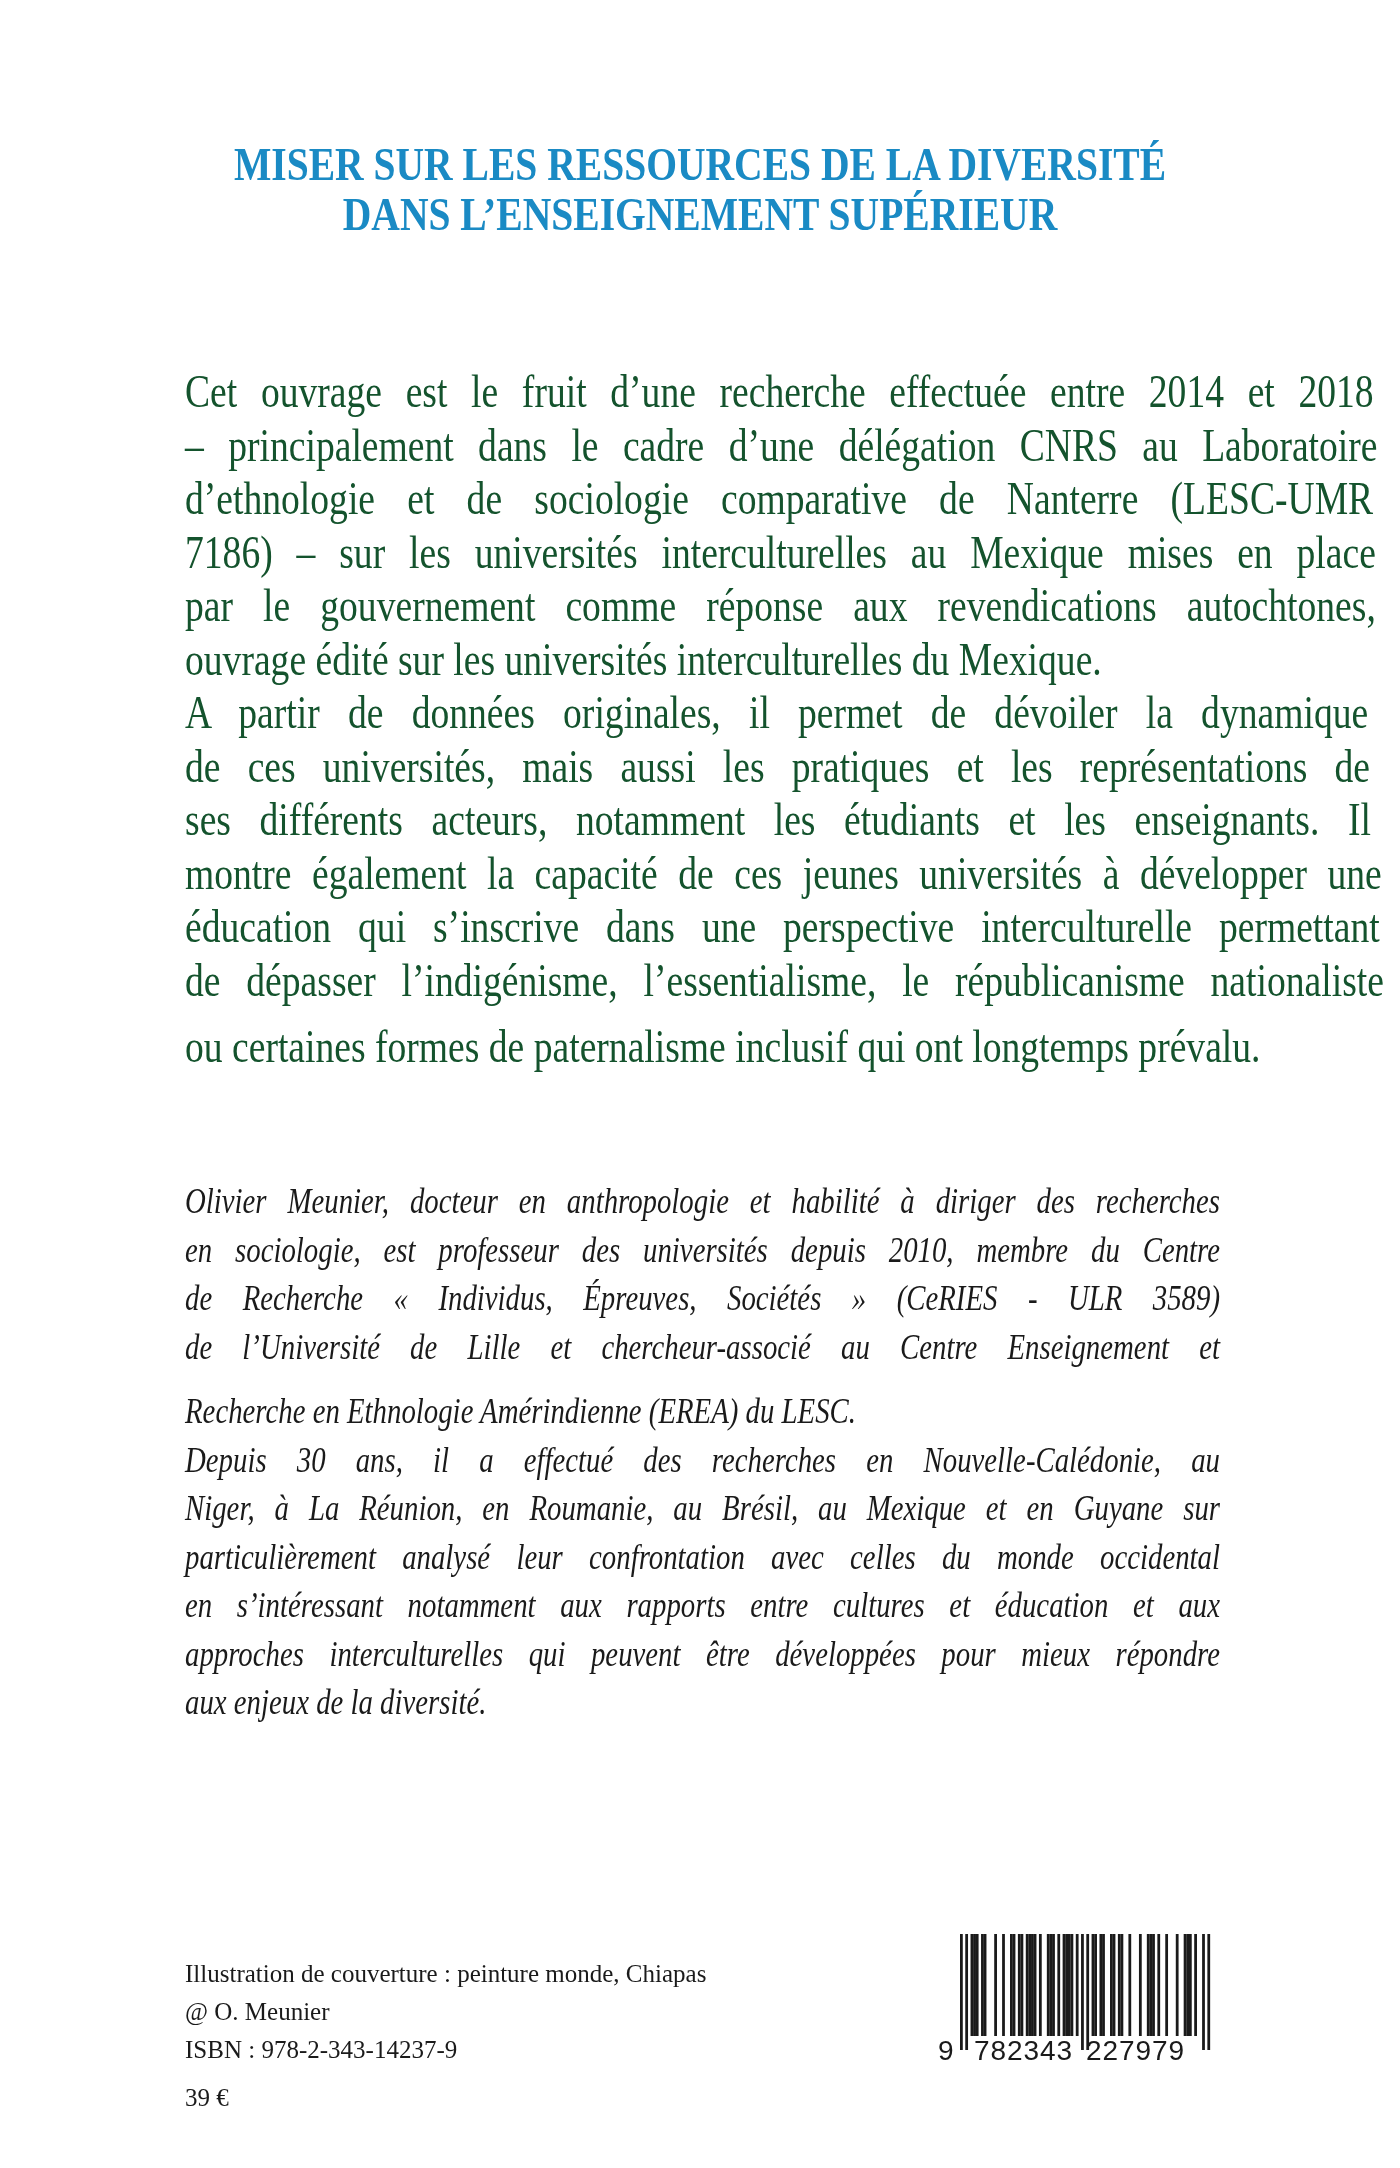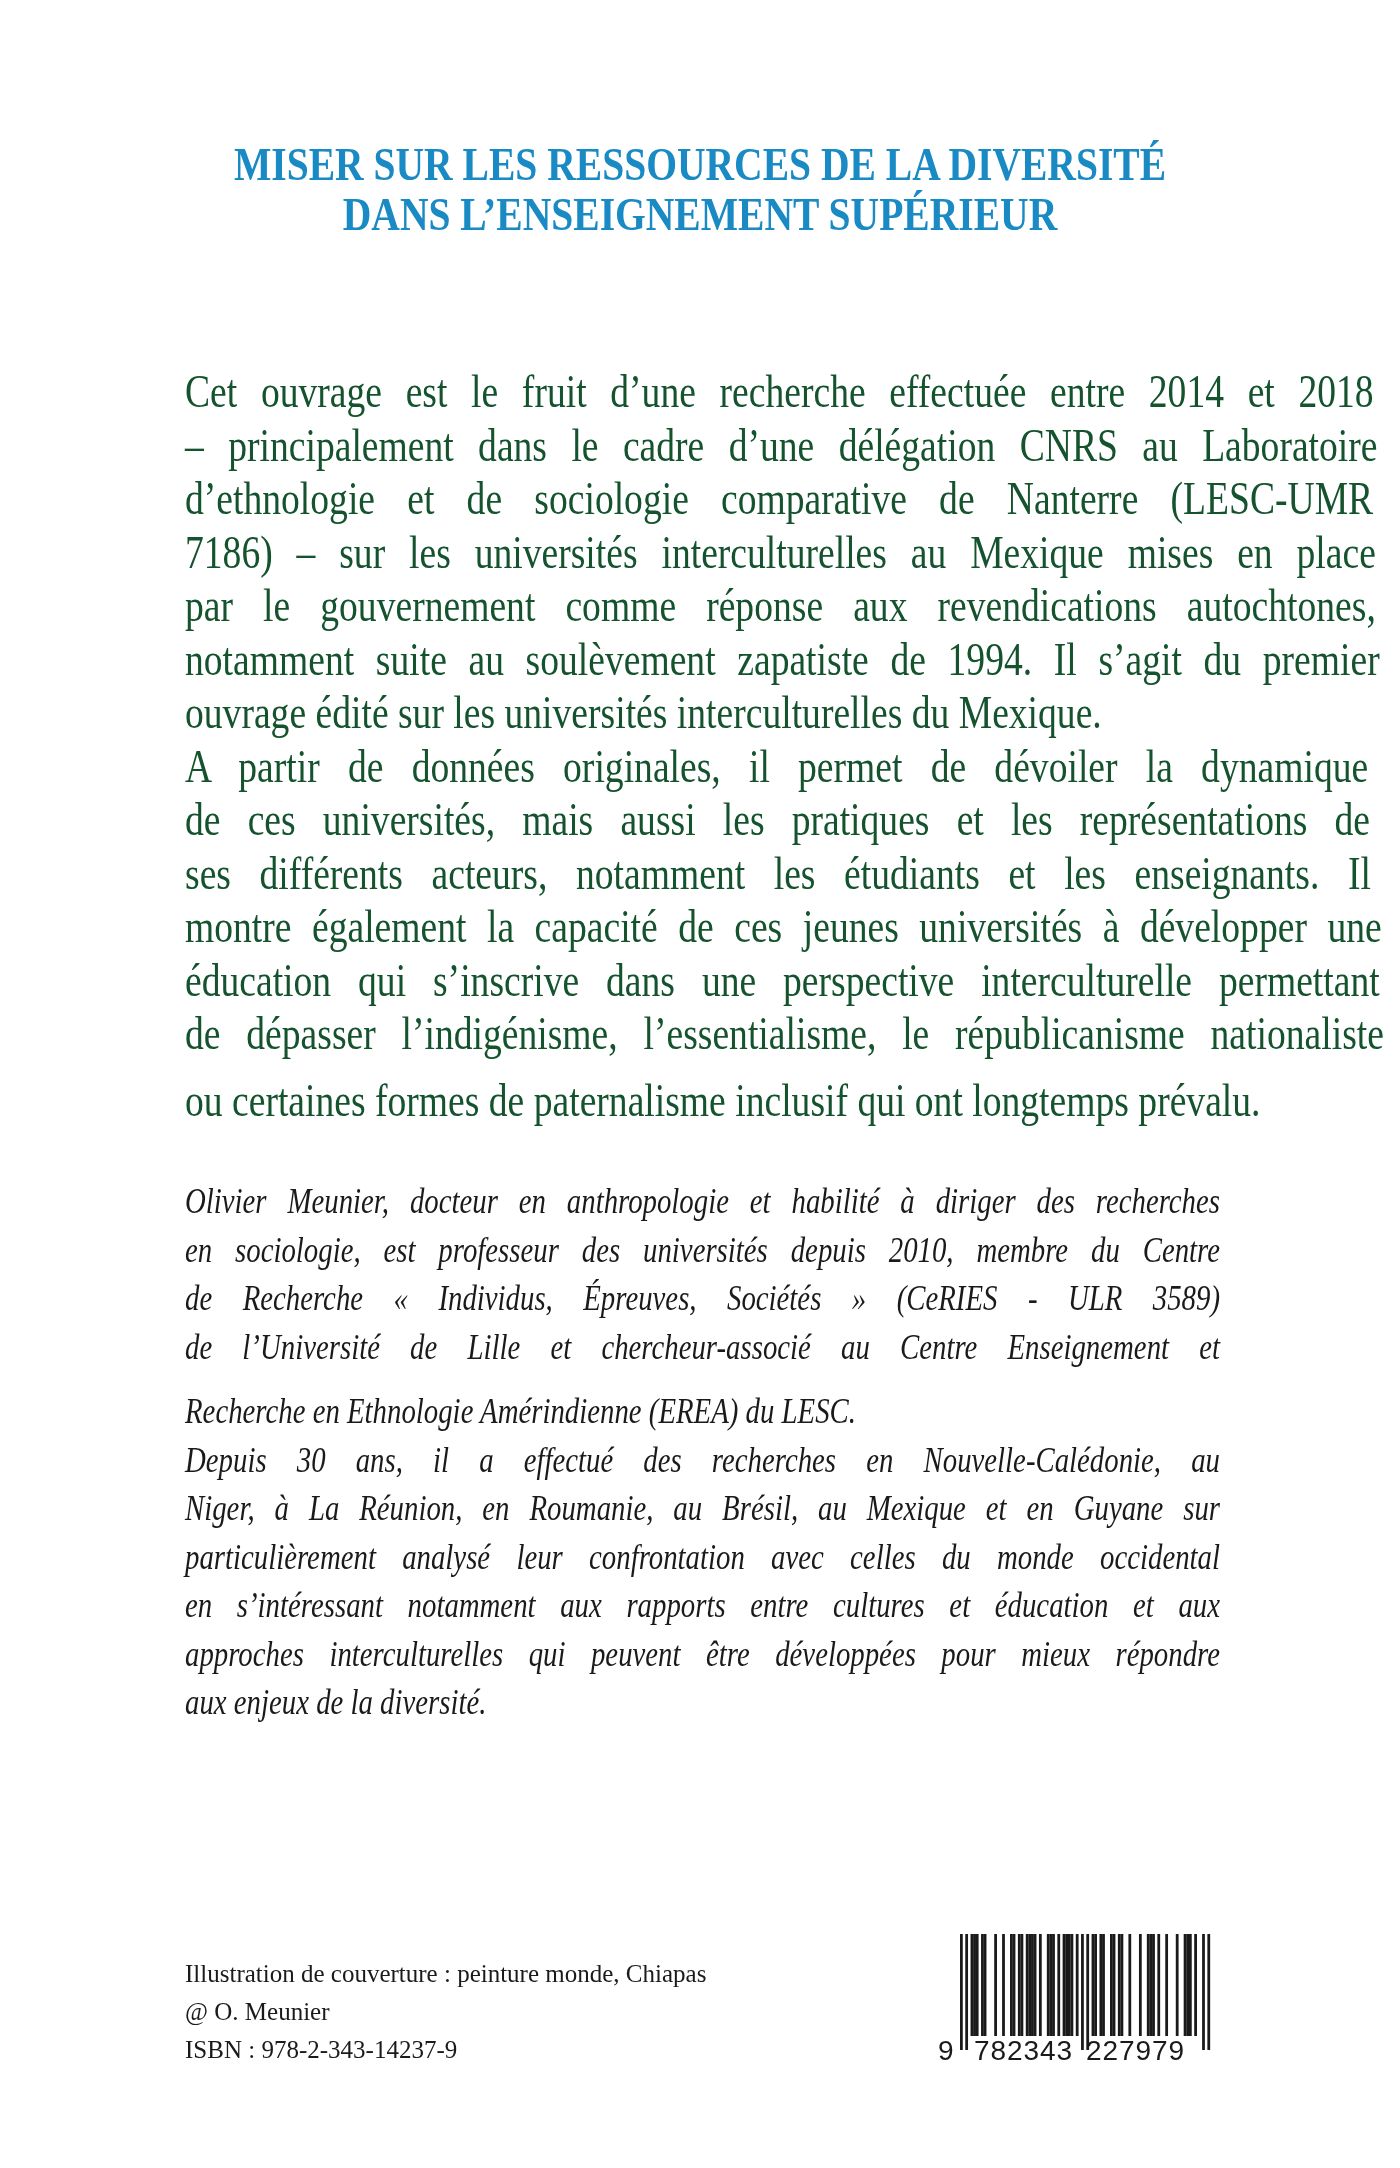--- a/index.html
+++ b/index.html
@@ -35,21 +35,20 @@
     <span class="tl">MISER SUR LES RESSOURCES DE LA DIVERSITÉ</span>
     <span class="tl">DANS L’ENSEIGNEMENT SUPÉRIEUR</span>
   </div>
 
   <div id="summary" class="block body-text" style="top:365px;">
       <div class="jline" style="height: 53.5px; line-height: 53.5px;"><span style="word-spacing: 17.8281px; transform: scaleX(0.8);">Cet ouvrage est le fruit d’une recherche effectuée entre 2014 et 2018</span></div>
       <div class="jline" style="height: 53.5px; line-height: 53.5px;"><span style="word-spacing: 18.7326px; transform: scaleX(0.8);">– principalement dans le cadre d’une délégation CNRS au Laboratoire</span></div>
       <div class="jline" style="height: 53.5px; line-height: 53.5px;"><span style="word-spacing: 28.5201px; transform: scaleX(0.8);">d’ethnologie et de sociologie comparative de Nanterre (LESC-UMR</span></div>
       <div class="jline" style="height: 53.5px; line-height: 53.5px;"><span style="word-spacing: 18.0719px; transform: scaleX(0.8);">7186) – sur les universités interculturelles au Mexique mises en place</span></div>
       <div class="jline" style="height: 53.5px; line-height: 53.5px;"><span style="word-spacing: 25.8304px; transform: scaleX(0.8);">par le gouvernement comme réponse aux revendications autochtones,</span></div>
-      <div class="jline" style="height: 53.5px; line-height: 53.5px;"><span style="word-spacing: 15.2969px; transform: scaleX(0.8);">notamment suite au soulèvement zapatiste de 1994. Il s’agit du premier</span></div>
       <div class="jline" style="height: 53.5px; line-height: 53.5px;"><span style="transform: scaleX(0.8);">ouvrage édité sur les universités interculturelles du Mexique.</span></div>
       <div class="jline" style="height: 53.5px; line-height: 53.5px;"><span style="word-spacing: 23.5187px; transform: scaleX(0.8);">A partir de données originales, il permet de dévoiler la dynamique</span></div>
       <div class="jline" style="height: 53.5px; line-height: 53.5px;"><span style="word-spacing: 22.1828px; transform: scaleX(0.8);">de ces universités, mais aussi les pratiques et les représentations de</span></div>
       <div class="jline" style="height: 53.5px; line-height: 53.5px;"><span style="word-spacing: 23.9878px; transform: scaleX(0.8);">ses différents acteurs, notamment les étudiants et les enseignants. Il</span></div>
       <div class="jline" style="height: 53.5px; line-height: 53.5px;"><span style="word-spacing: 13.8703px; transform: scaleX(0.8);">montre également la capacité de ces jeunes universités à développer une</span></div>
       <div class="jline" style="height: 53.5px; line-height: 53.5px;"><span style="word-spacing: 21.8661px; transform: scaleX(0.8);">éducation qui s’inscrive dans une perspective interculturelle permettant</span></div>
       <div class="jline" style="height: 53.5px; line-height: 53.5px;"><span style="word-spacing: 20.4974px; transform: scaleX(0.8);">de dépasser l’indigénisme, l’essentialisme, le républicanisme nationaliste</span></div>
       <div class="jline" style="height: 53.5px; line-height: 53.5px; margin-top: 13px;"><span style="transform: scaleX(0.8);">ou certaines formes de paternalisme inclusif qui ont longtemps prévalu.</span></div>
     </div>
 
@@ -64,20 +63,21 @@
       <div class="jline" style="height: 48.5px; line-height: 48.5px;"><span style="word-spacing: 23.8398px; transform: scaleX(0.8);">particulièrement analysé leur confrontation avec celles du monde occidental</span></div>
       <div class="jline" style="height: 48.5px; line-height: 48.5px;"><span style="word-spacing: 21.7937px; transform: scaleX(0.8);">en s’intéressant notamment aux rapports entre cultures et éducation et aux</span></div>
       <div class="jline" style="height: 48.5px; line-height: 48.5px;"><span style="word-spacing: 22.8418px; transform: scaleX(0.8);">approches interculturelles qui peuvent être développées pour mieux répondre</span></div>
       <div class="jline" style="height: 48.5px; line-height: 48.5px;"><span style="transform: scaleX(0.8);">aux enjeux de la diversité.</span></div>
     </div>
 
   <div class="footer">
     <div>Illustration de couverture : peinture monde, Chiapas</div>
     <div>@ O. Meunier</div>
     <div>ISBN : 978-2-343-14237-9</div>
+    <div class="price">39 €</div>
   </div>
 
   <div class="barcode">
     <svg id="bc-svg" width="300" height="140" viewBox="0 0 300 140">
       <g id="bc-bars">
           <rect x="30.00" y="4" width="2.78" height="116" fill="#1a1a1a"></rect>
           <rect x="35.26" y="4" width="2.78" height="116" fill="#1a1a1a"></rect>
           <rect x="40.53" y="4" width="2.78" height="102" fill="#1a1a1a"></rect>
           <rect x="43.16" y="4" width="2.78" height="102" fill="#1a1a1a"></rect>
           <rect x="45.79" y="4" width="2.78" height="102" fill="#1a1a1a"></rect>

